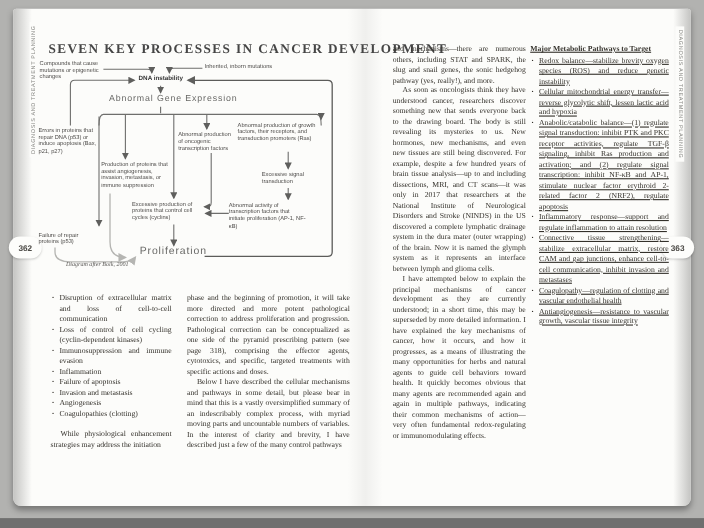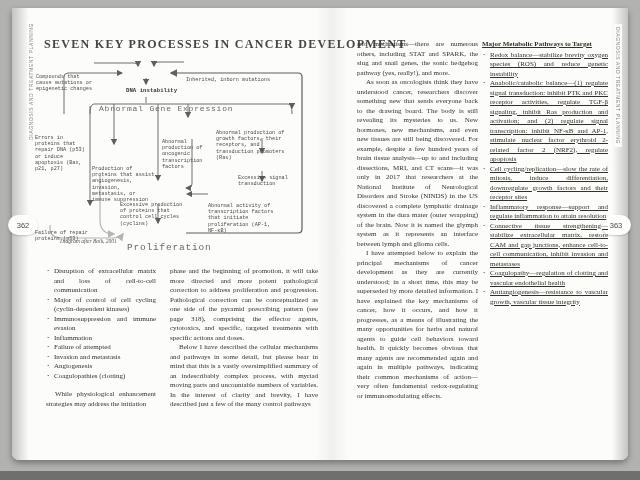--- a/index.html
+++ b/index.html
@@ -16,27 +16,27 @@
          background:linear-gradient(to right,rgba(0,0,0,0),rgba(0,0,0,.05),rgba(0,0,0,0));}
   #bottombar{left:0;top:471px;width:640px;height:9px;background:#6f6f6f;}
 
   
   .vtext{font-family:"Liberation Sans",sans-serif;font-size:5px;letter-spacing:.6px;
          color:#858581;background:#fcfcfa;padding:3px 1px;line-height:6px;}
   #vtextL{left:27px;top:20px;writing-mode:vertical-rl;transform:rotate(180deg);}
   #vtextR{left:614px;top:24px;writing-mode:vertical-rl;}
   .pagetab{top:215px;width:30px;height:20px;background:#fdfdfb;border-radius:10px;
            box-shadow:0 1px 2px rgba(0,0,0,.18);display:flex;align-items:center;justify-content:center;
-           font-family:"Liberation Sans",sans-serif;font-weight:normal;font-size:7.5px;color:#4c4a46;}
+           font-family:"Liberation Sans",sans-serif;font-weight:bold;font-size:7.5px;color:#4c4a46;}
   #tabL{left:8px;} #tabR{left:601px;}
 
   
   #figtitle{left:44px;top:37px;font-family:Liberation Serif, serif;font-weight:bold;
             font-size:12px;letter-spacing:1.3px;color:#454545;}
-  .dlab{font-family:Liberation Mono, monospace;font-size:5.2px;line-height:6.2px;color:#4d4b49;z-index:3;margin-top:19px;}
+  .dlab{font-family:Liberation Sans, sans-serif;font-size:5.2px;line-height:6.2px;color:#4d4b49;z-index:3;}
   #n-dna{font-weight:bold;font-size:5.7px;color:#353535;}
   #n-age{font-size:8px;letter-spacing:.8px;color:#686866;}
   #n-prolif{font-size:9.5px;letter-spacing:.8px;color:#686866;}
   #figcaption{left:60px;top:238px;font-family:"Liberation Serif",serif;font-style:italic;
               font-size:5.5px;color:#555350;z-index:3;}
   #diagram-svg{left:30px;top:52px;z-index:2;}
 
   
   .col{font-size:7px;line-height:9.5px;}
   #col1{left:46px;top:267px;width:110px;}
@@ -111,24 +111,24 @@
 <div class="abs dlab" style="left:238px;top:156px;width:56px;">Excessive signal transduction</div>
 <div class="abs dlab" style="left:35px;top:211px;width:54px;">Failure of repair proteins (p53)</div>
 <div class="abs dlab" style="left:120px;top:183px;width:63px;">Excessive production of proteins that control cell cycles (cyclins)</div>
 <div class="abs dlab" style="left:208px;top:184px;width:70px;">Abnormal activity of transcription factors that initiate proliferation (AP-1, NF-κB)</div>
 <div class="abs dlab" id="n-prolif" style="left:127px;top:226px;">Proliferation</div>
 <div class="abs" id="figcaption">Diagram after Boik, 2001</div>
 
 <div class="abs col" id="col1">
   <div class="bullets">
       <div>Disruption of extracellular matrix and loss of cell-to-cell communication</div>
-      <div>Major of control of cell cycling (cyclin-dependent kinases)</div>
+      <div>Loss of control of cell cycling (cyclin-dependent kinases)</div>
       <div>Immunosuppression and immune evasion</div>
       <div>Inflammation</div>
-      <div>Failure of attempted</div>
+      <div>Failure of apoptosis</div>
       <div>Invasion and metastasis</div>
       <div>Angiogenesis</div>
       <div>Coagulopathies (clotting)</div>
     </div>
   <div class="tailpara">While physiological enhancement strategies may address the initiation</div>
 </div>
 
 <div class="abs col paras" id="col2">
     <div class="para">phase and the beginning of promotion, it will take more directed and more potent pathological correction to address proliferation and progression. Pathological correction can be conceptualized as one side of the pyramid prescribing pattern (see page 318), comprising the effector agents, cytotoxics, and specific, targeted treatments with specific actions and doses.</div>
     <div class="para">Below I have described the cellular mechanisms and pathways in some detail, but please bear in mind that this is a vastly oversimplified summary of an indescribably complex process, with myriad moving parts and uncountable numbers of variables. In the interest of clarity and brevity, I have described just a few of the many control pathways</div>
@@ -137,22 +137,22 @@
 <div class="abs col paras" id="col3">
     <div class="para">and mechanisms—there are numerous others, including STAT and SPARK, the slug and snail genes, the sonic hedgehog pathway (yes, really!), and more.</div>
     <div class="para">As soon as oncologists think they have understood cancer, researchers discover something new that sends everyone back to the drawing board. The body is still revealing its mysteries to us. New hormones, new mechanisms, and even new tissues are still being discovered. For example, despite a few hundred years of brain tissue analysis—up to and including dissections, MRI, and CT scans—it was only in 2017 that researchers at the National Institute of Neurological Disorders and Stroke (NINDS) in the US discovered a complete lymphatic drainage system in the dura mater (outer wrapping) of the brain. Now it is named the glymph system as it represents an interface between lymph and glioma cells.</div>
     <div class="para">I have attempted below to explain the principal mechanisms of cancer development as they are currently understood; in a short time, this may be superseded by more detailed information. I have explained the key mechanisms of cancer, how it occurs, and how it progresses, as a means of illustrating the many opportunities for herbs and natural agents to guide cell behaviors toward health. It quickly becomes obvious that many agents are recommended again and again in multiple pathways, indicating their common mechanisms of action—very often fundamental redox-regulating or immunomodulating effects.</div>
   </div>
 
 <div class="abs col" id="col4">
   <div class="colhead">Major Metabolic Pathways to Target</div>
   <div class="bullets">
       <div>Redox balance—stabilize brevity oxygen species (ROS) and reduce genetic instability</div>
+      <div>Cellular mitochondrial energy transfer—reverse glycolytic shift, lessen lactic acid and hypoxia</div>
       <div>Anabolic/catabolic balance—(1) regulate signal transduction: inhibit PTK and PKC receptor activities, regulate TGF-β signaling, inhibit Ras production and activation; and (2) regulate signal transcription: inhibit NF-κB and AP-1, stimulate nuclear factor erythroid 2-related factor 2 (NRF2), regulate apoptosis</div>
-      <div>Cell cycling/replication—slow the rate of mitosis, induce differentiation, downregulate growth factors and their receptor sites</div>
       <div>Inflammatory response—support and regulate inflammation to attain resolution</div>
       <div>Connective tissue strengthening—stabilize extracellular matrix, restore CAM and gap junctions, enhance cell-to-cell communication, inhibit invasion and metastases</div>
       <div>Coagulopathy—regulation of clotting and vascular endothelial health</div>
       <div>Antiangiogenesis—resistance to vascular growth, vascular tissue integrity</div>
     </div>
 </div>
 
 <div class="abs" id="bottombar"></div>
 
 </body></html>

